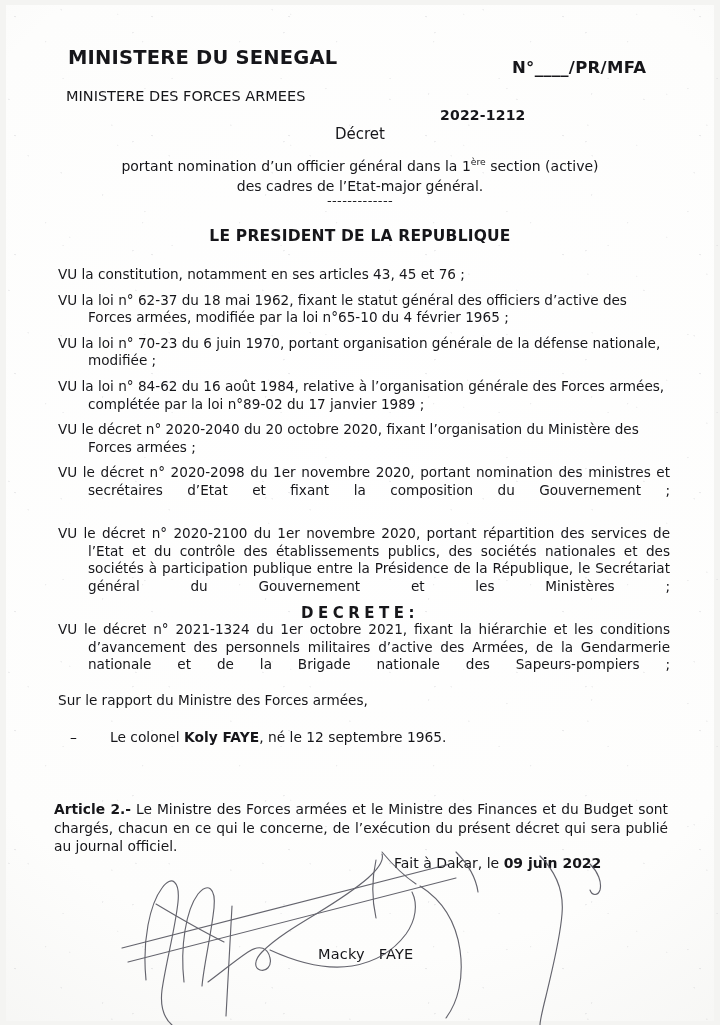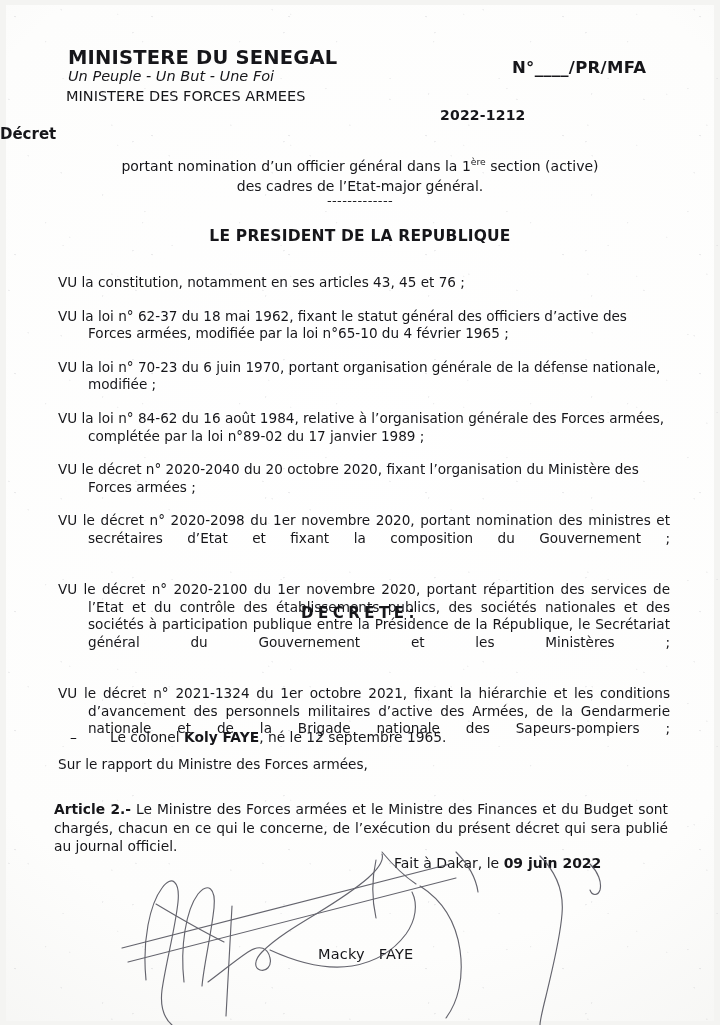--- a/index.html
+++ b/index.html
@@ -84,23 +84,23 @@
     left: 440px; top: 107px;
     font-size: 14px;
     font-weight: bold;
     letter-spacing: .2px;
   }
 
   
   .title-decret {
     position: absolute;
     left: 0; right: 0; top: 125px;
-    text-align: left;
+    text-align: center;
     font-size: 15px;
-    font-weight: bold;
+    font-weight: normal;
   }
   .title-sub {
     position: absolute;
     left: 110px; right: 110px; top: 156px;
     text-align: center;
     font-size: 14px;
     line-height: 20px;
   }
   .title-rule {
     position: absolute;
@@ -123,21 +123,21 @@
   .visas {
     position: absolute;
     left: 58px; top: 258px;
     width: 612px;
     font-size: 13.6px;
     line-height: 17.6px;
   }
   .visa {
     padding-left: 30px;
     text-indent: -30px;
-    margin: 16px 0 1px 0;
+    margin: 8px 0 1px 0;
   }
   .visa.just {
     text-align: justify;
     text-justify: inter-word;
   }
   .visa.just::after {
     content: "";
     display: inline-block;
     width: 100%;
   }
@@ -214,21 +214,20 @@
 </head>
 <body>
 
 <div class="page">
   <div class="paper-inner"></div>
   <div class="paper-grain"></div>
 
   <div class="content">
 
     <div class="hdr-republic">MINISTERE DU SENEGAL</div>
-    <div class="hdr-motto">Un Peuple - Un But - Une Foi</div>
     <div class="hdr-ministry">MINISTERE DES FORCES ARMEES</div>
     <div class="hdr-number">N°____/PR/MFA</div>
     <div class="hdr-ref">2022-1212</div>
 
     <div class="title-decret">Décret</div>
     <div class="title-sub">
       <span>portant nomination d’un officier général dans la 1</span><sup>ère</sup><span> section (active)</span><br>
       <span>des cadres de l’Etat-major général.</span>
     </div>
     <div class="title-rule">-------------</div>

